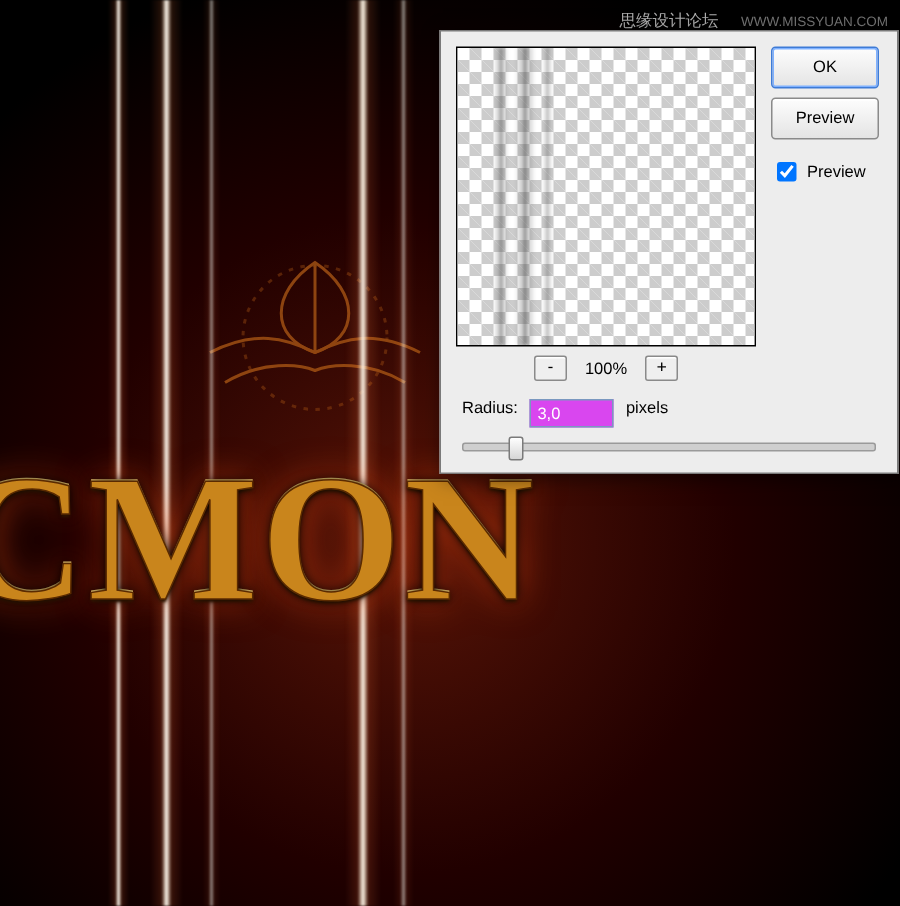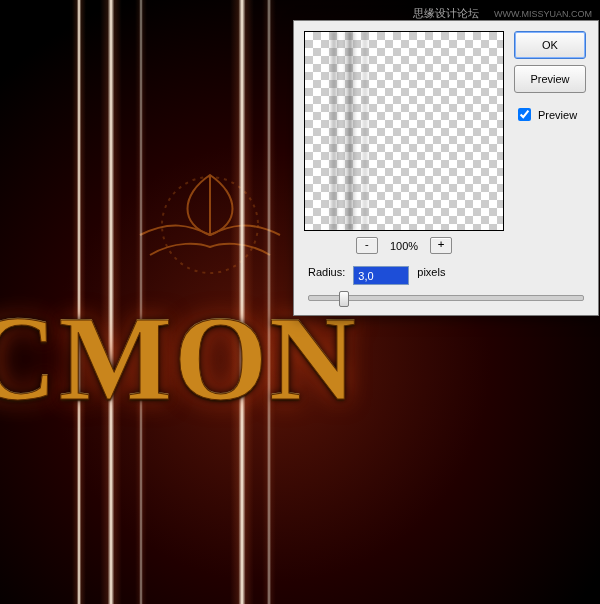--- a/index.html
+++ b/index.html
@@ -204,21 +204,21 @@
     width: 46px;
     height: 17px;
     border: 1px solid #7a98c0;
     background: #fff;
     color: #000;
     font-size: 11px;
     padding: 0 4px;
     text-align: left;
   }
   .radius-input.selected {
-    background: #1d4ed8;
+    background: #d946ef;
     color: #fff;
   }
   .slider-wrap {
     padding: 0 14px 14px 14px;
   }
   .slider-track {
     position: relative;
     height: 4px;
     background: #cfcfcf;
     border: 1px solid #9a9a9a;

